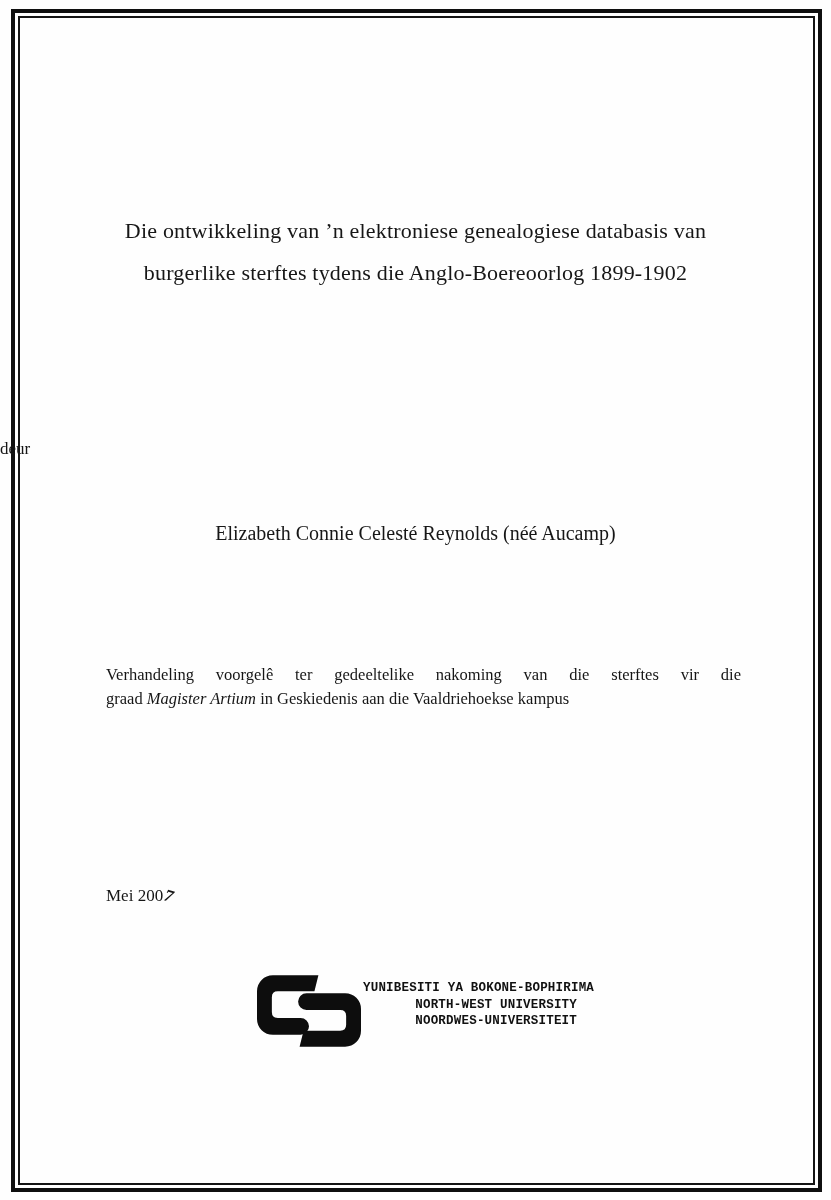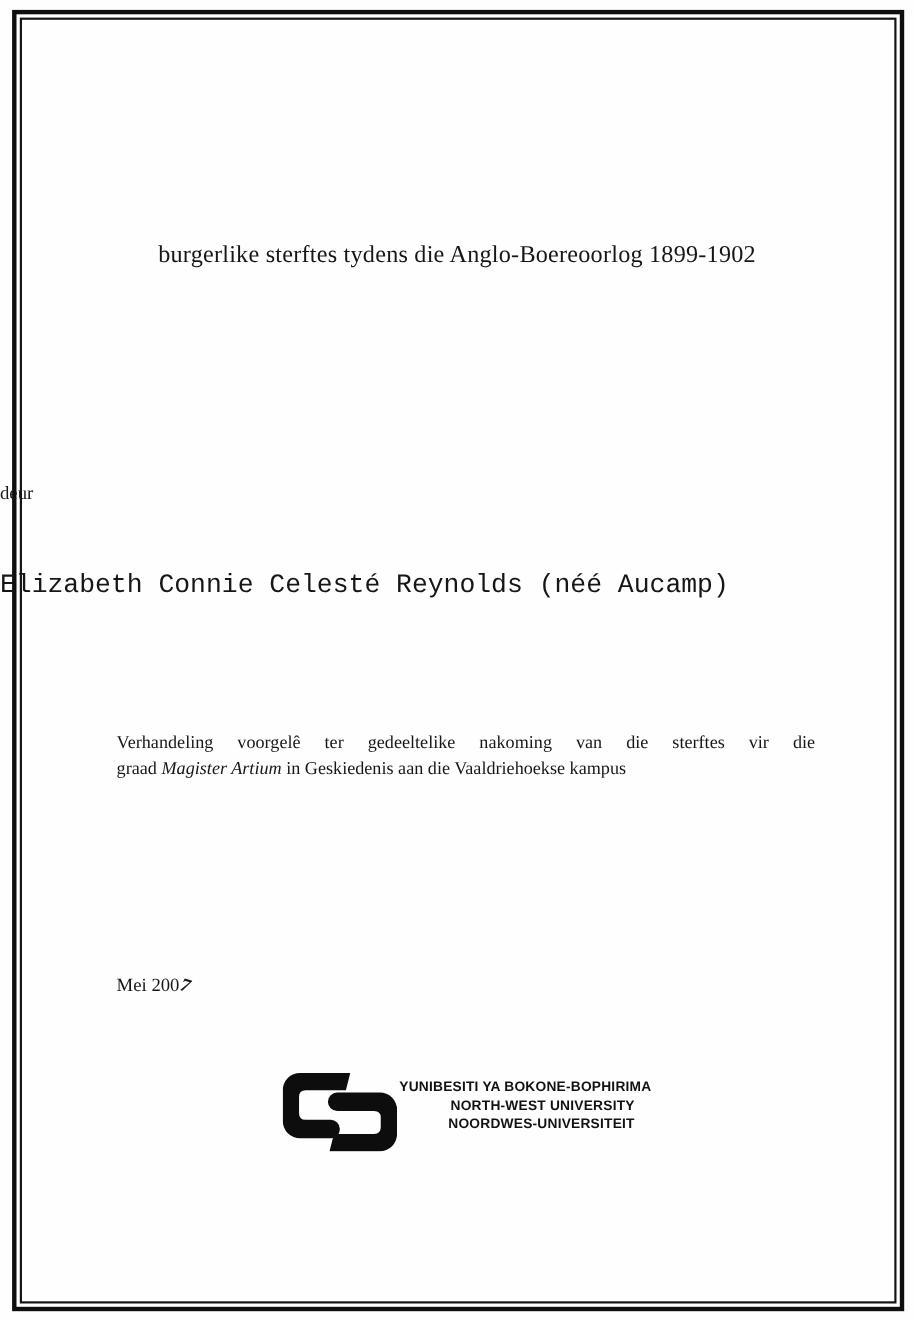--- a/index.html
+++ b/index.html
@@ -28,21 +28,22 @@
     font-size:22px; line-height:42px;
     letter-spacing:0.2px;
   }
   .byline{
     position:absolute; top:436px; left:0; right:0;
     text-align:left;
     font-size:17px; line-height:26px;
   }
   .author{
     position:absolute; top:519px; left:0; right:0;
-    font-size:24px; line-height:28px;font-family:Liberation Mono, monospace;
+    text-align:center;
+    font-size:20px; line-height:28px;
   }
   .submission{
     position:absolute; top:663px; left:106px; width:635px;
     font-size:16.5px; line-height:24px;
   }
   .submission .just{
     text-align:justify;
     text-align-last:justify;
   }
   .submission .it{ font-style:italic; }
@@ -56,37 +57,38 @@
     transform-origin:50% 60%;
     font-weight:600;
   }
   .nwu-logo{
     position:absolute; top:975px; left:257px; width:330px; height:75px;
   }
   .nwu-logo svg{ position:absolute; top:0; left:0; }
   .nwu-wordmark{
     position:absolute; left:106px; top:5px; width:214px;
     text-align:right;
-    font-family:Liberation Sans, sans-serif;
+    font-family:Liberation Mono, monospace;
     font-weight:700;
     font-size:12.5px; line-height:16.5px;
     letter-spacing:0.2px;
     color:#111;
     white-space:nowrap;
   }
 </style>
 </head>
 <body>
 
 <div class="page">
 
   <div class="frame-outer"></div>
   <div class="frame-inner"></div>
 
   <div class="thesis-title">
+    <div>Die ontwikkeling van ’n elektroniese genealogiese databasis van</div>
     <div>burgerlike sterftes tydens die Anglo-Boereoorlog 1899-1902</div>
   </div>
 
   <div class="byline">deur</div>
 
   <div class="author">Elizabeth Connie Celesté Reynolds (néé Aucamp)</div>
 
   <div class="submission">
     <div class="just">Verhandeling voorgelê ter gedeeltelike nakoming van die sterftes vir die</div>
     <div><span>graad </span><span class="it">Magister Artium</span><span> in Geskiedenis aan die Vaaldriehoekse kampus</span></div>

